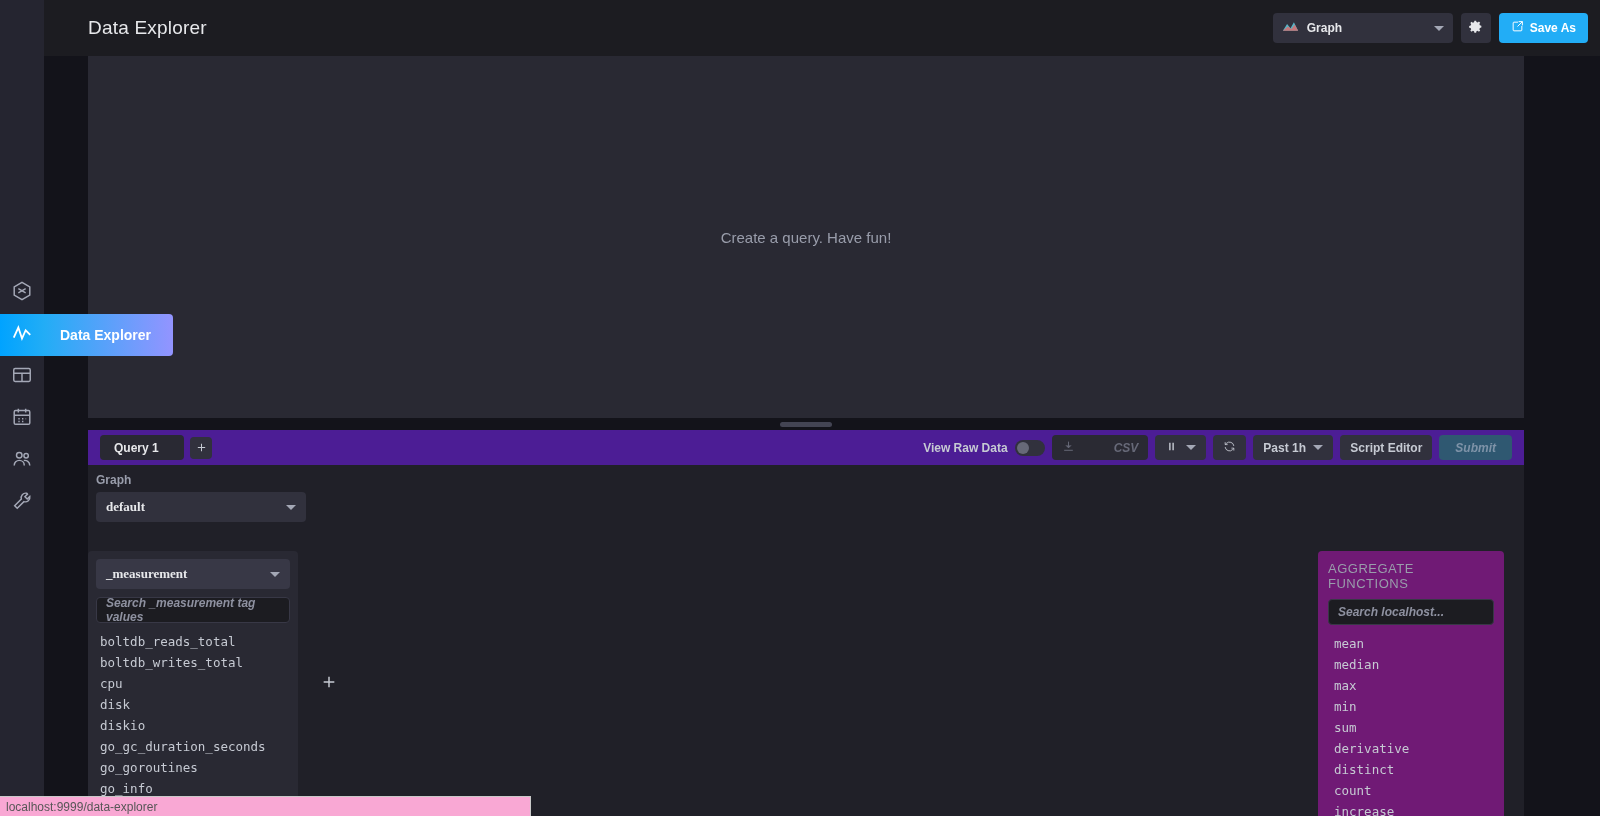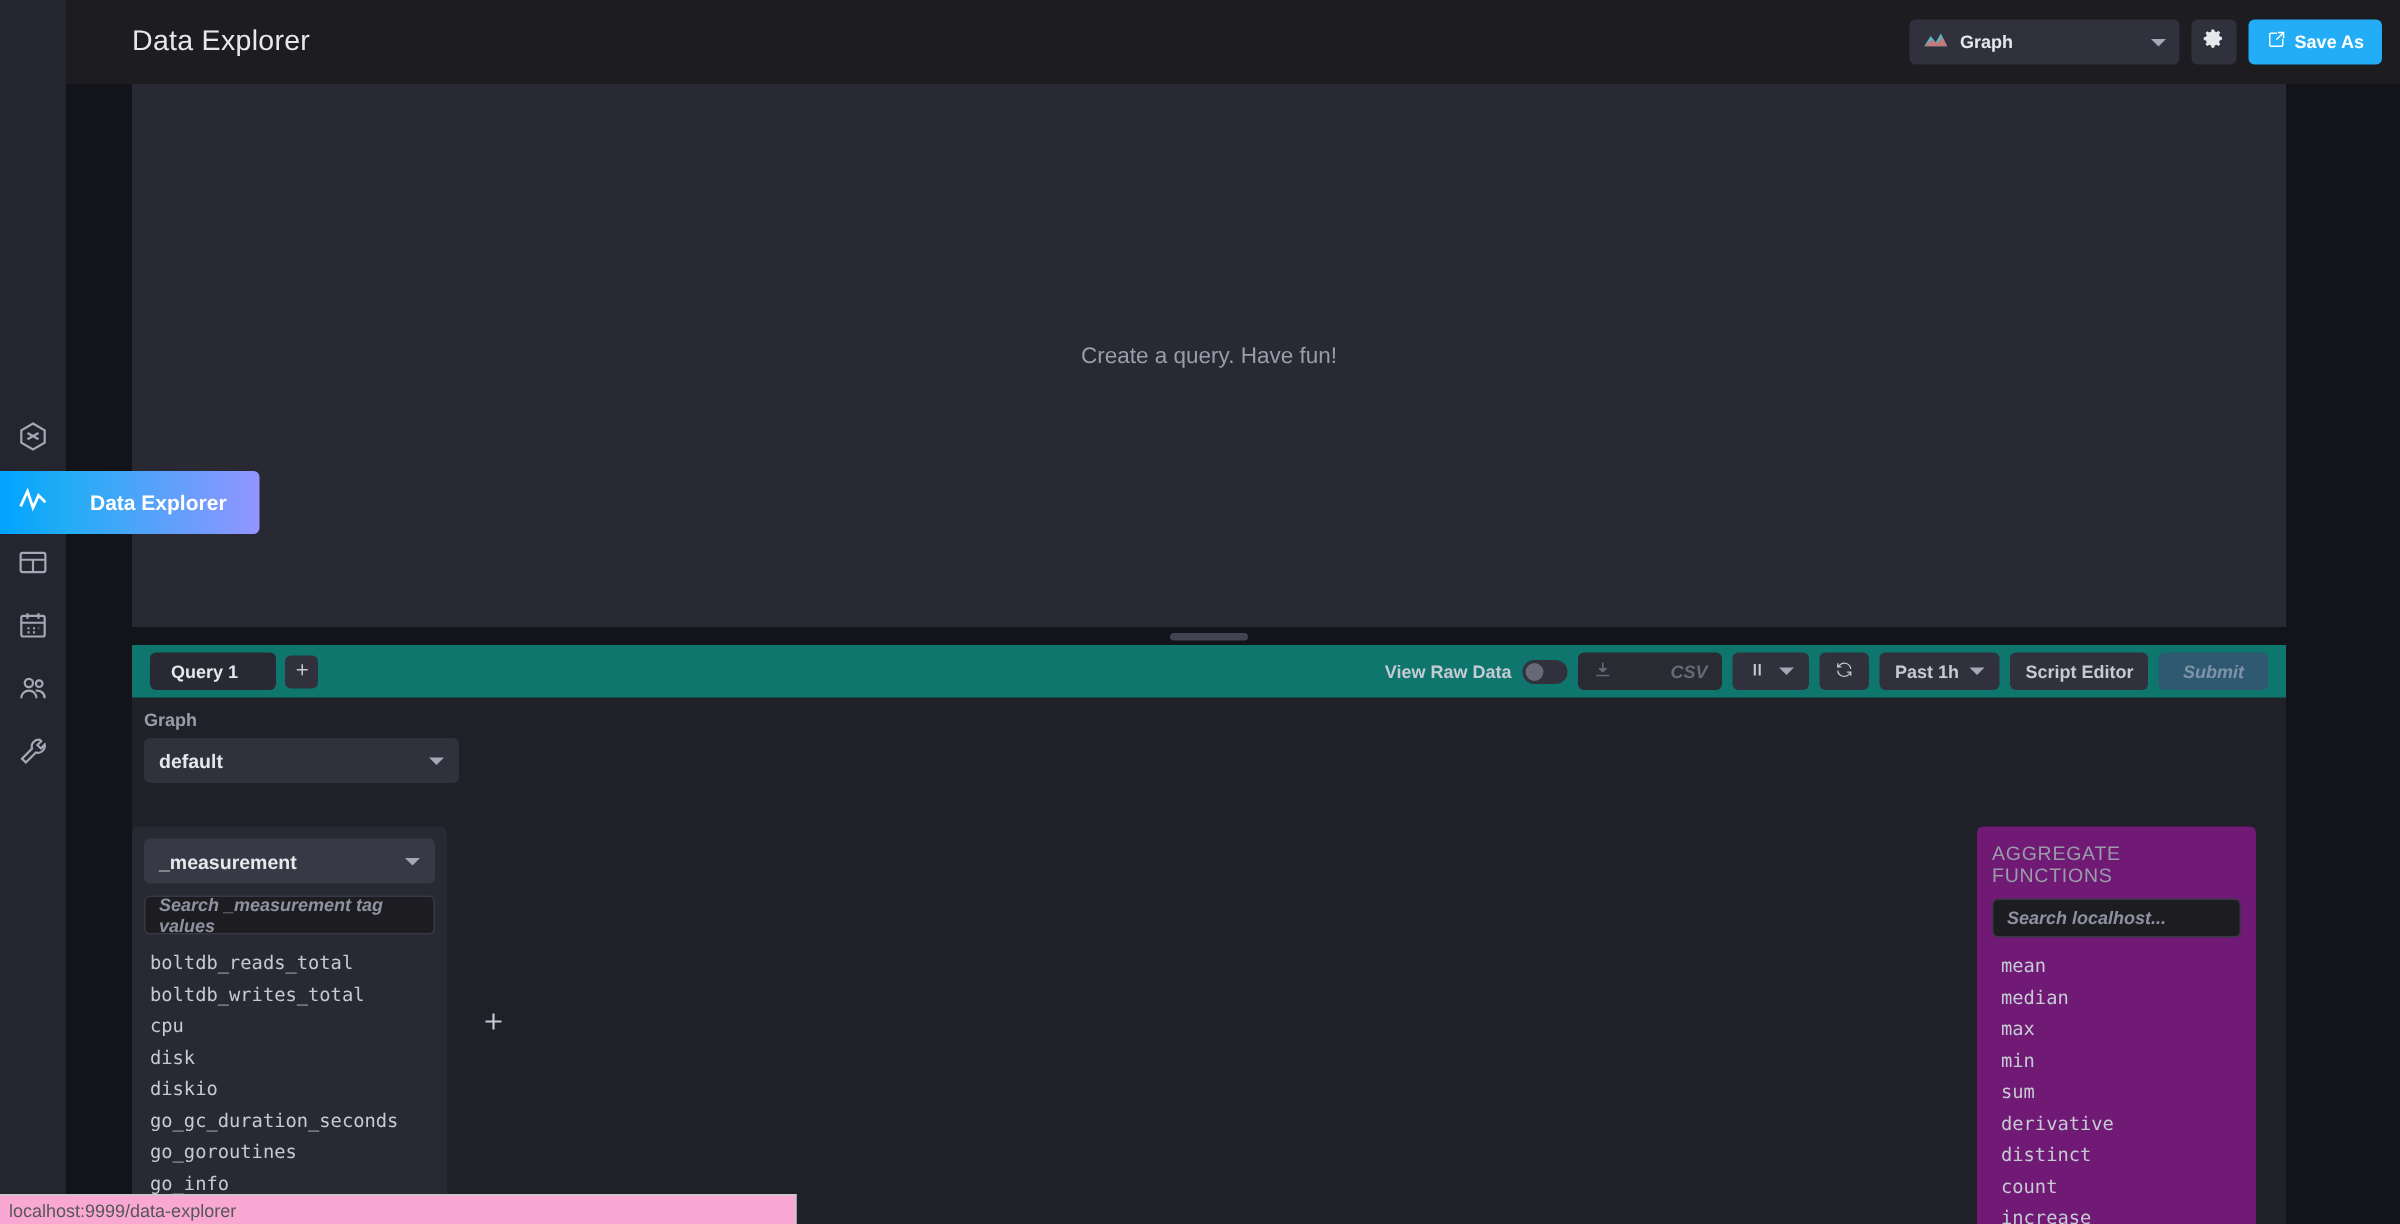--- a/index.html
+++ b/index.html
@@ -89,21 +89,21 @@
   }
   .drag-handle { width: 52px; height: 5px; background: #434453; border-radius: 3px; }
 
   
   .query-section {
     position: absolute; left: 88px; top: 430px; width: 1436px; height: 386px;
     background: #202028;
   }
   .tabbar {
     position: absolute; left: 0; top: 0; width: 100%; height: 35px;
-    display: flex; align-items: center; background: #0f766e;
+    display: flex; align-items: center; background: #4c1d95;
   }
   .tab {
     margin-left: 12px; height: 25px; min-width: 84px; padding: 0 14px;
     background: #292933; border-radius: 4px;
     display: flex; align-items: center;
     color: #e7e8eb; font-size: 12px; font-weight: bold;
   }
   .add-tab {
     margin-left: 6px; width: 22px; height: 22px; background: #31313d;
     border-radius: 4px; display: flex; align-items: center; justify-content: center;
@@ -136,21 +136,21 @@
     color: #7e93a8; font-size: 12px; font-weight: bold; font-style: italic; justify-content: flex-end;
   }
 
   
   .builder { position: absolute; left: 0; top: 35px; right: 0; bottom: 0; }
   .bucket-zone { position: absolute; left: 8px; top: 8px; width: 210px; }
   .zone-label { color: #999dab; font-size: 12px; font-weight: bold; margin-bottom: 5px; }
   .select-box {
     height: 30px; background: #31313d; border-radius: 4px;
     display: flex; align-items: center; padding: 0 10px;
-    color: #e7e8eb; font-size: 13px; font-weight: bold;
+    color: #e7e8eb; font-size: 13px; font-weight: bold; font-family: Liberation Serif, serif;
   }
   .select-box .caret { margin-left: auto; }
 
   .tag-card {
     position: absolute; left: 0; top: 86px; width: 210px; bottom: 0;
     background: #292933; border-radius: 4px 4px 0 0; padding: 8px;
     overflow: hidden;
   }
   .tag-card .select-box { background: #383846; }
   .search-input {

